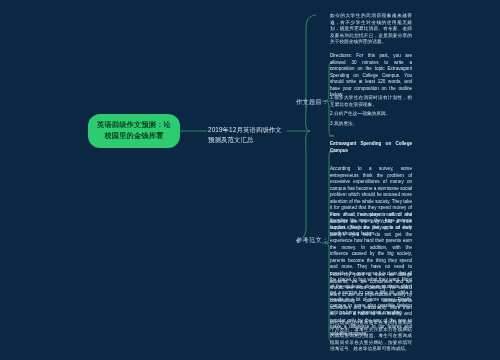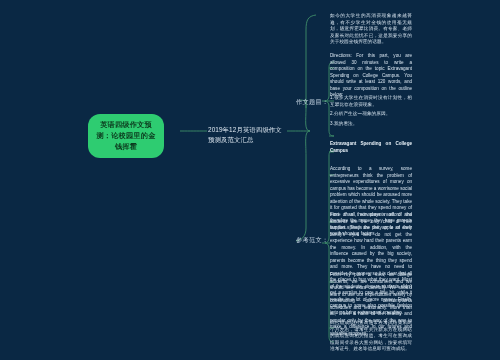--- a/index.html
+++ b/index.html
@@ -10,21 +10,21 @@
     overflow:hidden;
     position:relative;
   }
   #canvas{position:absolute;inset:0;width:500px;height:360px;}
   .lines{position:absolute;left:0;top:0;width:500px;height:360px;pointer-events:none;}
 
   
   .root-node{
     position:absolute;
     left:88px;top:114px;
-    width:76px;
+    width:92px;
     padding:6px 7px;
     box-sizing:border-box;
     background:#2ecc71;
     border-radius:12px;
     color:#0c3b1e;
     font-size:7.2px;
     line-height:1.5;
     text-align:center;
     letter-spacing:.2px;
     font-weight:bold;

